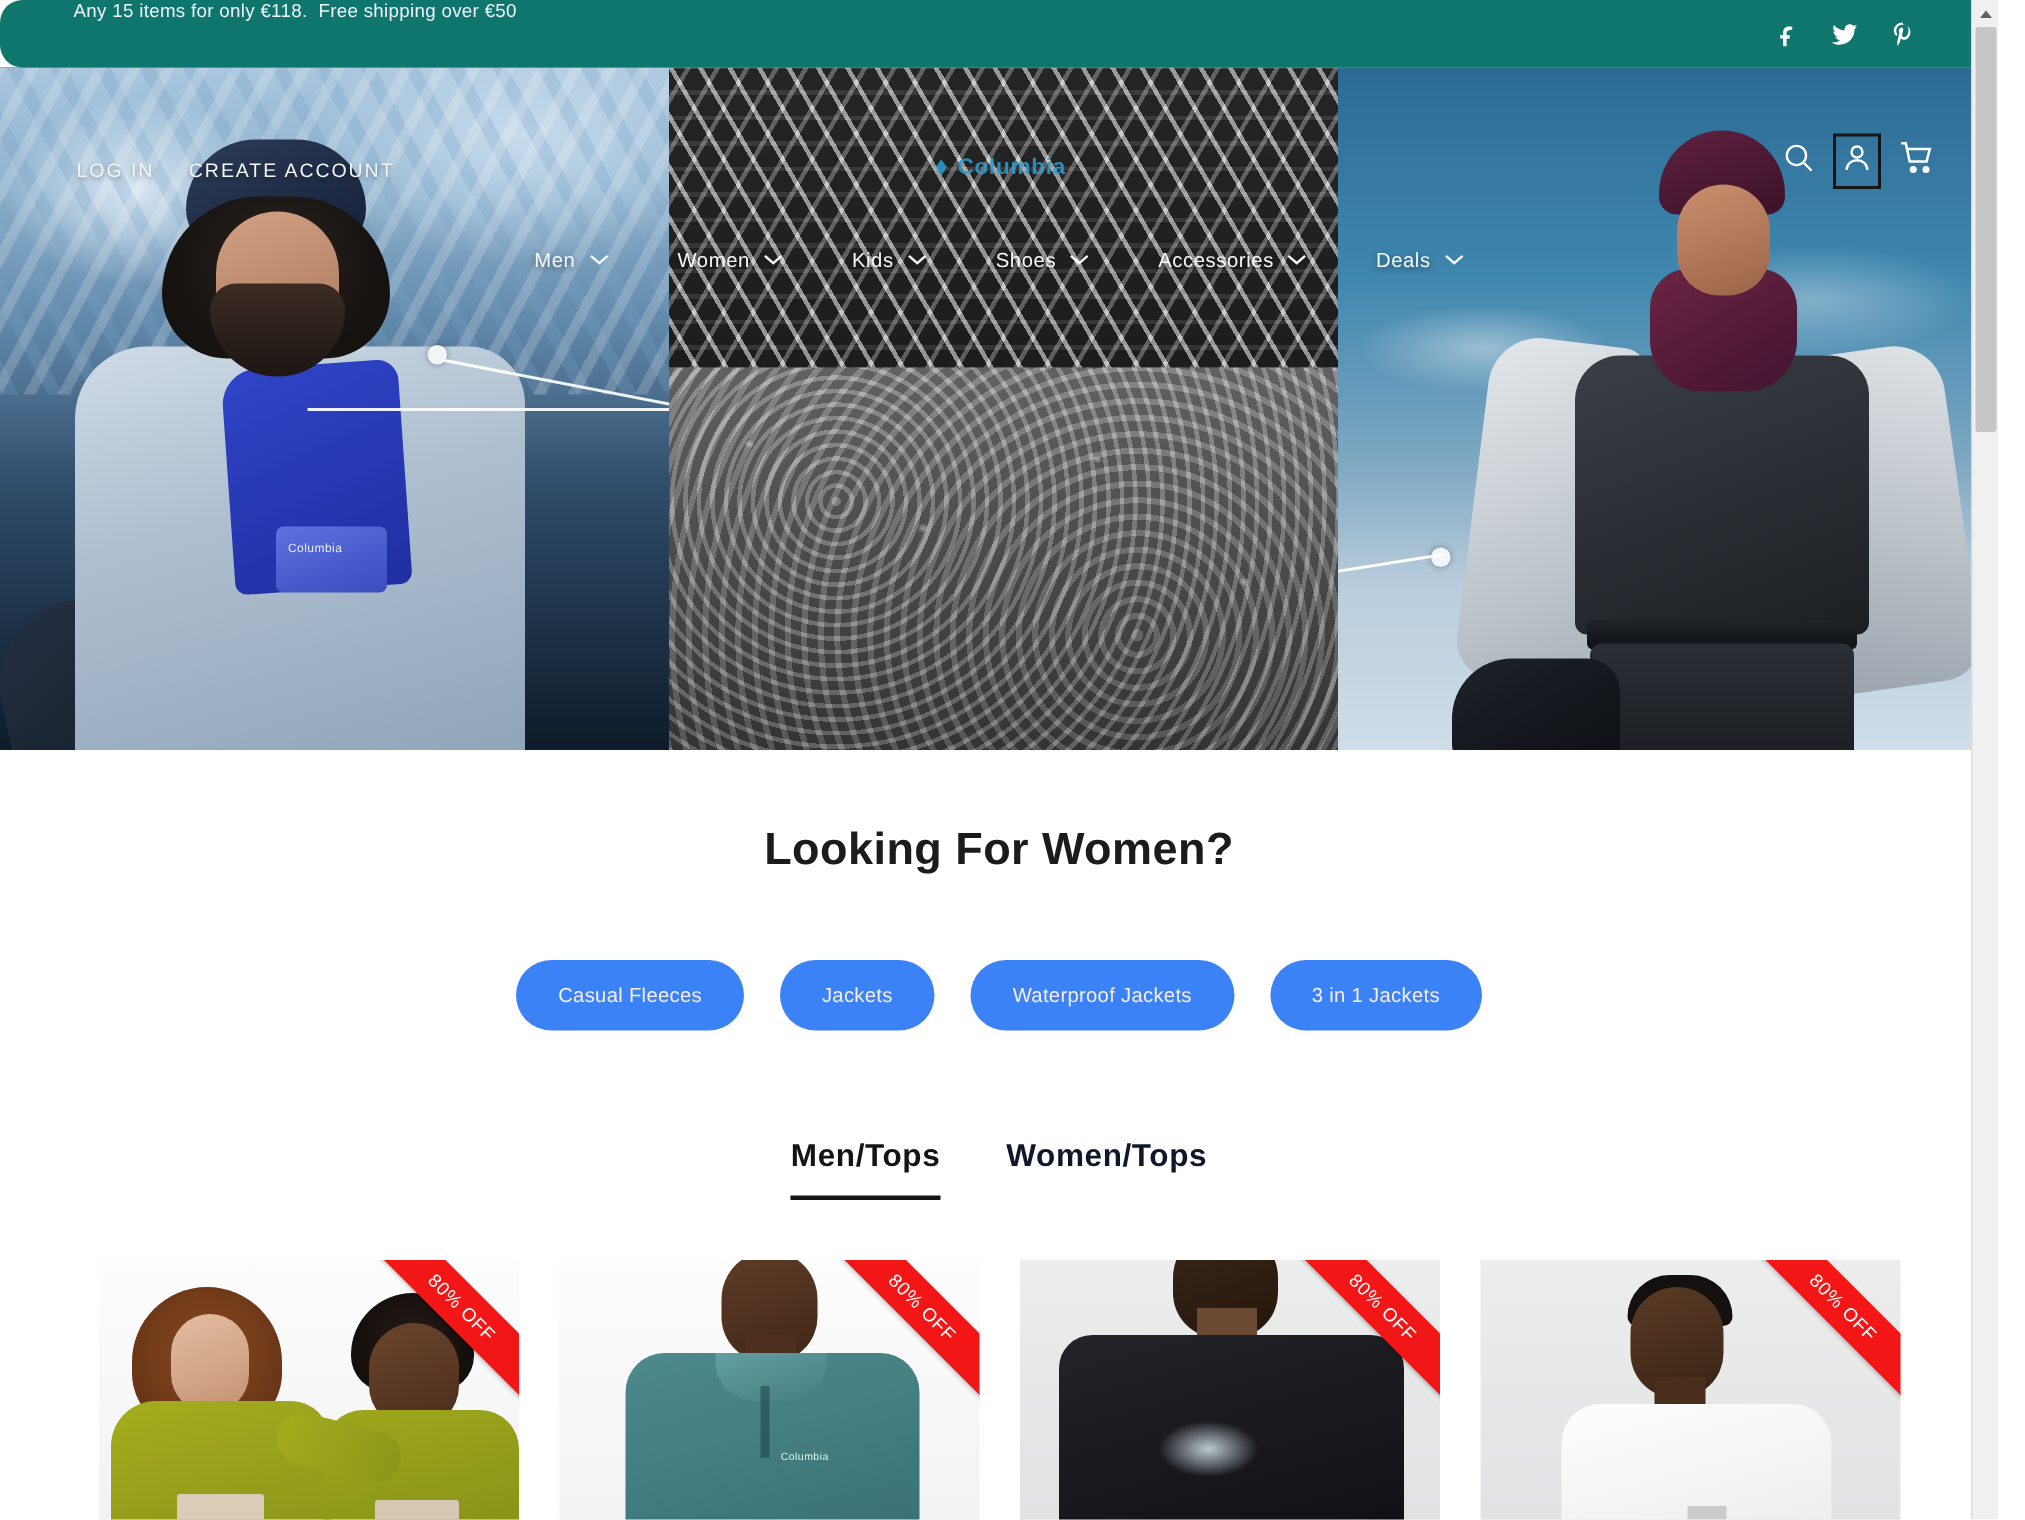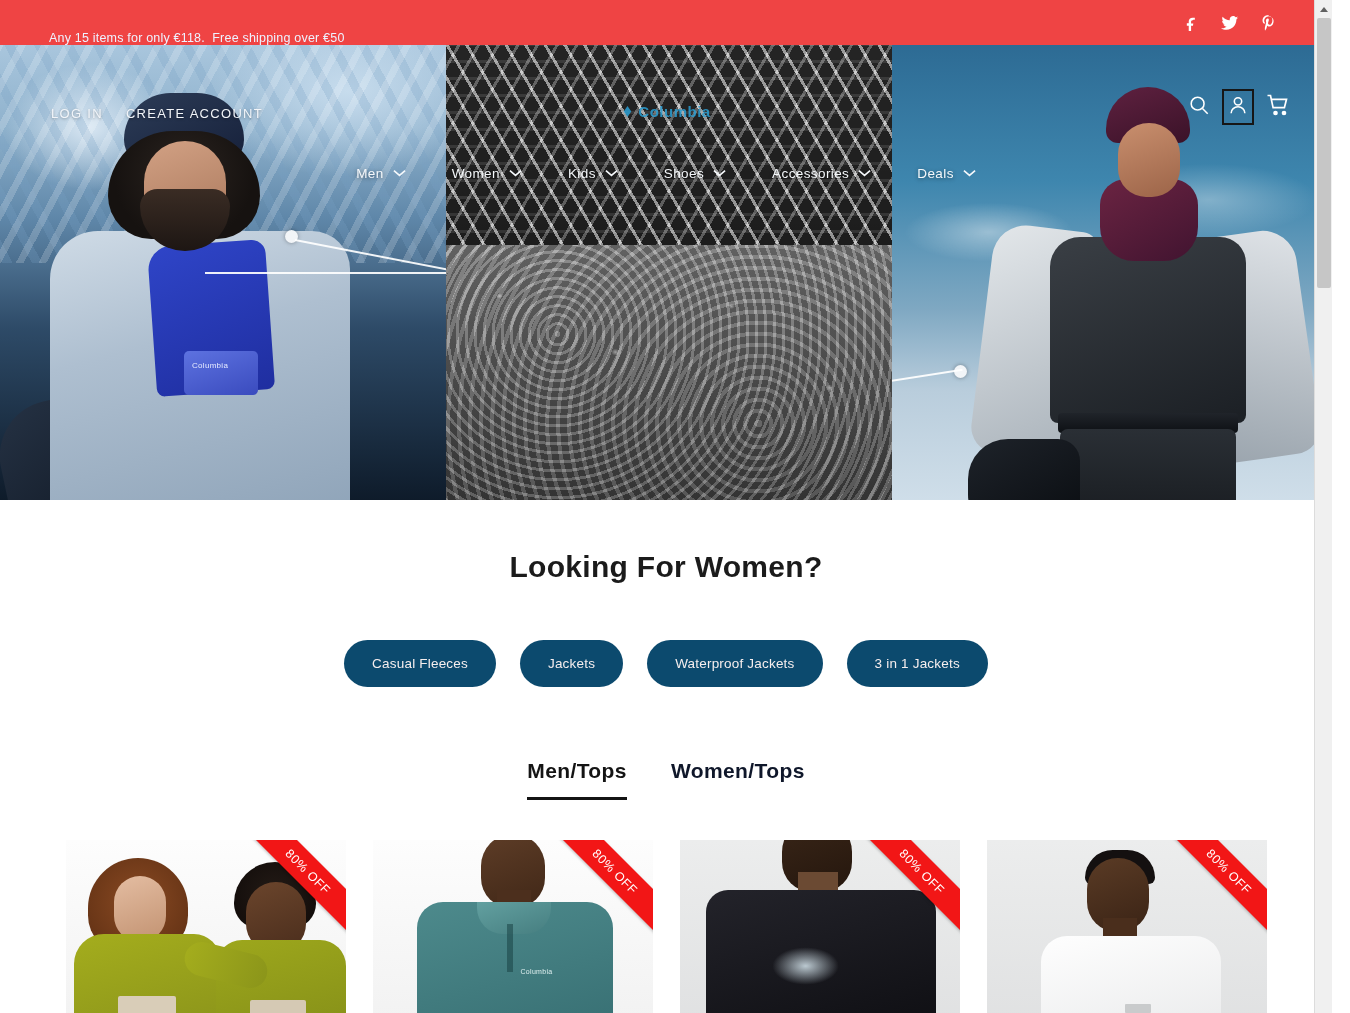--- a/index.html
+++ b/index.html
@@ -8,24 +8,25 @@
     font-family: "Liberation Sans", sans-serif;
     background:#ffffff;
     color:#111;
   }
   .page { position:relative; width:1332px; height:1013px; overflow:hidden; }
 
   
   .promo {
     position:relative;
     height:45px;
-    background:#ef4444;
+    background:#0f766e;
     display:flex;
-    align-items:flex-end;
+    align-items:flex-start;
     z-index:40;
+    border-radius:15px;
   }
   .promo-text {
     margin-left:49px;
     font-size:12.5px;
     color:#eef2ff;
     letter-spacing:.2px;
     white-space:pre;
   }
   .promo-social {
     position:absolute;
@@ -256,21 +257,21 @@
     font-size:30px;
     font-weight:bold;
     letter-spacing:.3px;
     color:#1b1b1b;
   }
   .pills {
     margin-top:56px;
     display:flex; justify-content:center; align-items:center; gap:24px;
   }
   .pill {
-    background:#0c4a6e;
+    background:#3b82f6;
     color:#f6eeee;
     font-size:13.5px;
     border-radius:30px;
     padding:16px 28px;
     white-space:nowrap;
     cursor:pointer;
     letter-spacing:.2px;
   }
 
   

